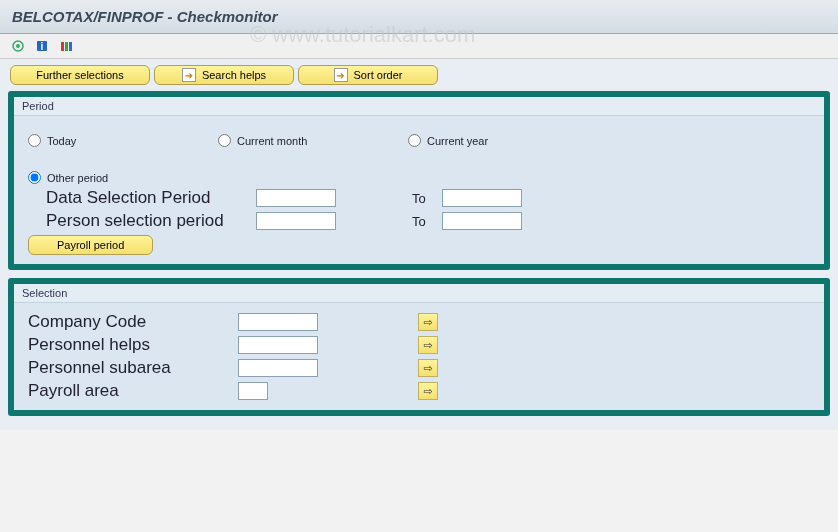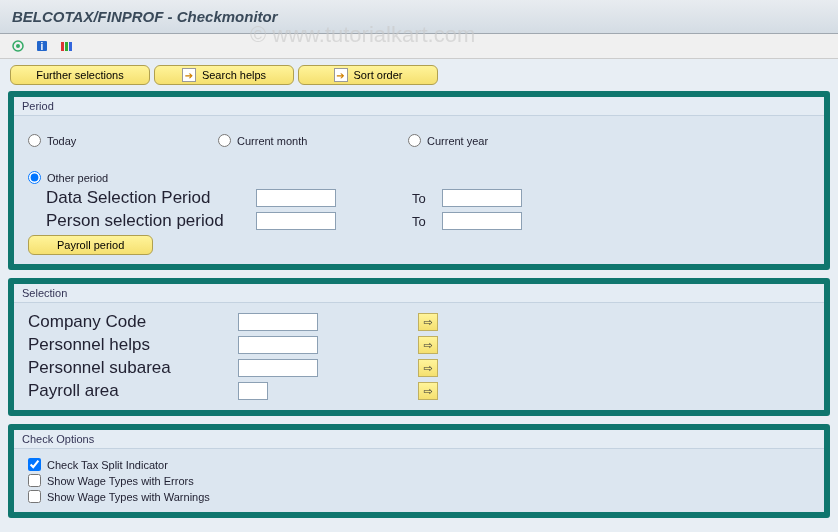--- a/index.html
+++ b/index.html
@@ -242,30 +242,13 @@
         <span class="sel-arrow">⇨</span>
       </div>
       <div class="field-row">
         <span class="field-label">Payroll area</span>
         <input class="text-input small" value="" style="">
         <span class="sel-arrow" style="margin-left:150px;">⇨</span>
       </div>
     </div>
   </div>
 
-  <div class="group">
-    <div class="group-title">Check Options</div>
-    <div class="group-body">
-      <div class="checkbox-row">
-        <input type="checkbox" checked="" style="">
-        <label>Check Tax Split Indicator</label>
-      </div>
-      <div class="checkbox-row">
-        <input type="checkbox" style="">
-        <label>Show Wage Types with Errors</label>
-      </div>
-      <div class="checkbox-row">
-        <input type="checkbox" style="">
-        <label>Show Wage Types with Warnings</label>
-      </div>
-    </div>
-  </div>
 </div>
 
 </body></html>

